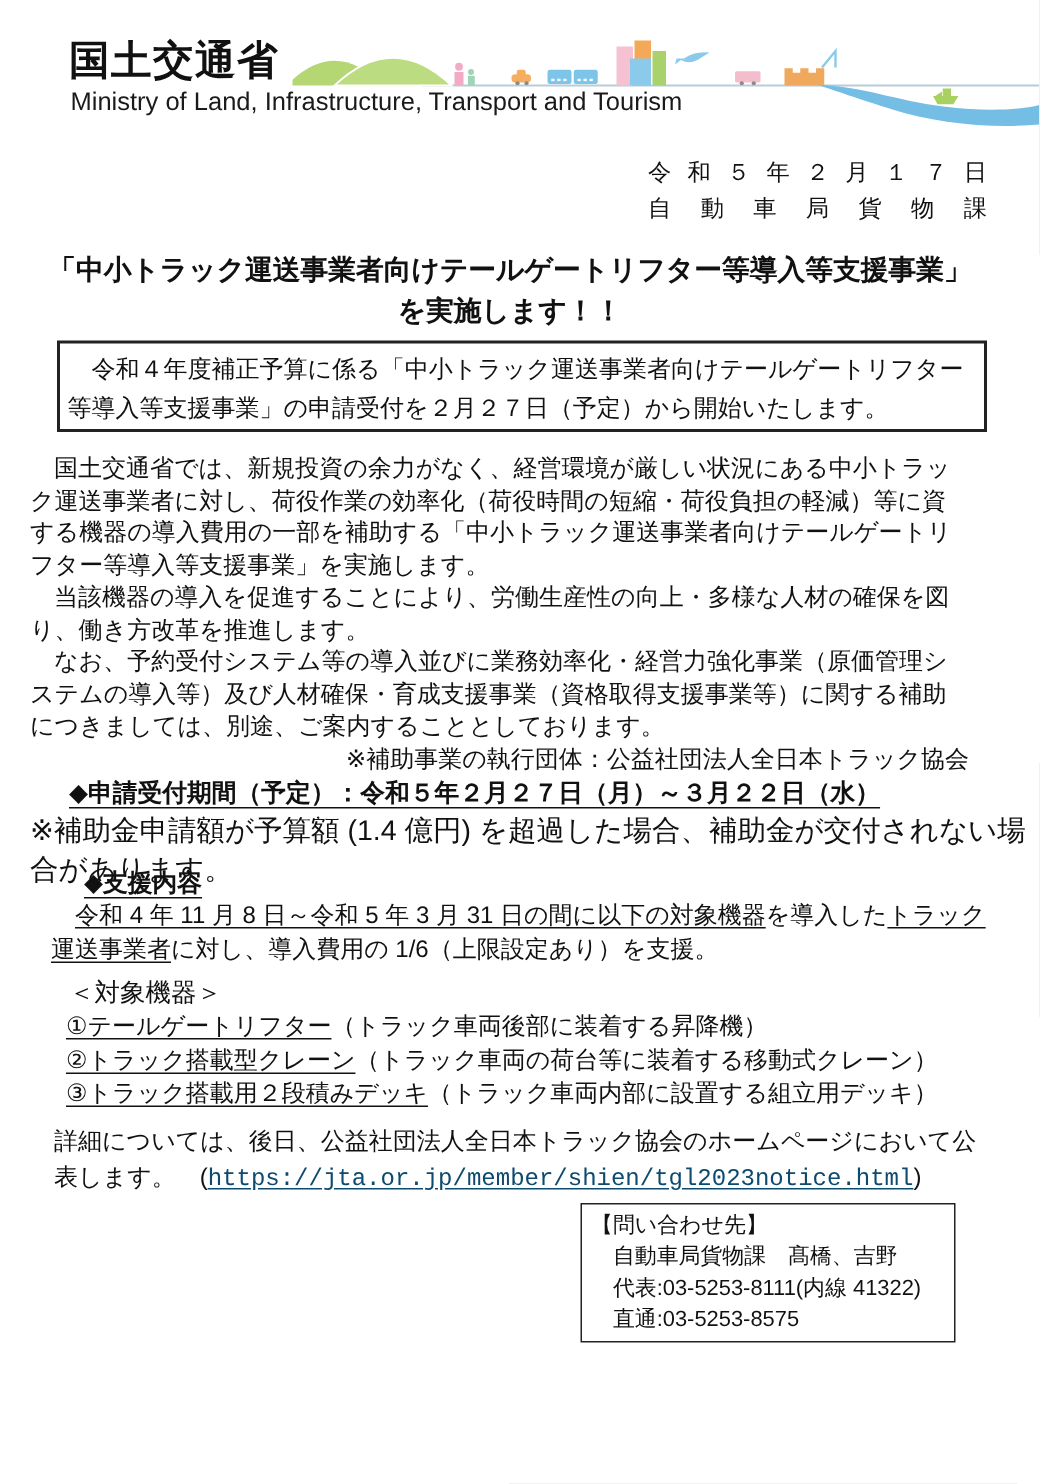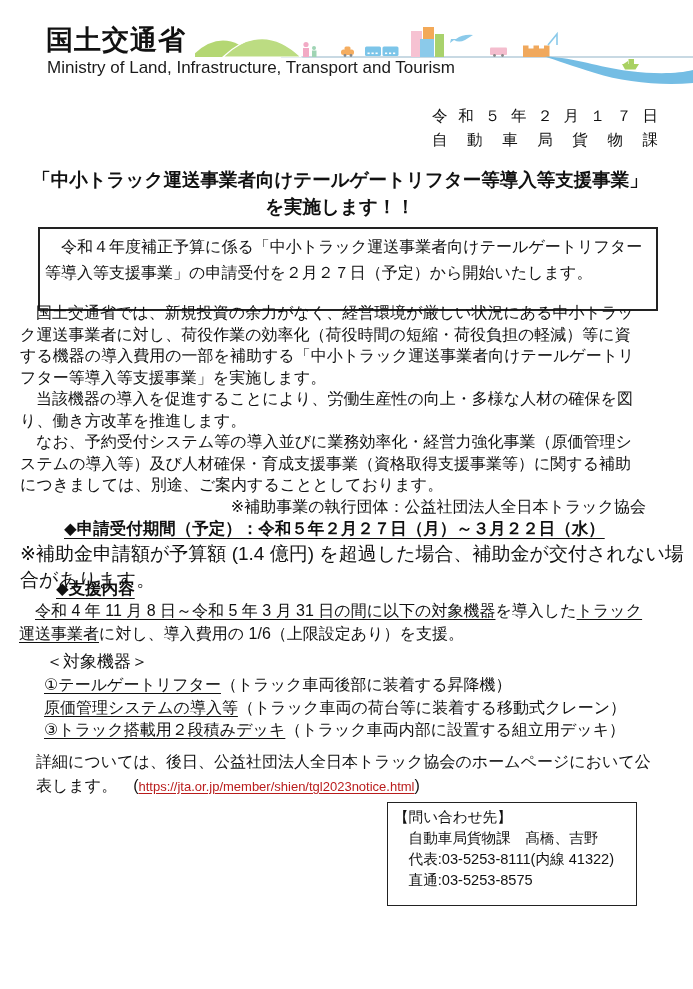--- a/index.html
+++ b/index.html
@@ -14,44 +14,44 @@
   .press-release { position:absolute; left:506px; top:11px; font-size:20px; color:#4d4d4d; }
   .illu { position:absolute; left:195px; top:24px; }
 
   .date-block { position:absolute; left:432px; top:104px; width:226px; font-size:15.5px; line-height:23.5px; }
   .date-line { text-align:justify; text-align-last:justify; }
 
   .doc-title { position:absolute; left:0; top:166px; width:680px; text-align:center;
                font-size:18.5px; font-weight:700; line-height:27px; }
 
   .summary-box { position:absolute; left:38px; top:227px; width:620px; box-sizing:border-box;
-                 border:2px solid #222; padding:5px 3px 23px 5px; font-size:16px; line-height:26px; }
+                 border:2px solid #222; padding:5px 3px 0 5px; font-size:16px; line-height:26px; }
 
   .body-text { position:absolute; left:20px; top:302px; width:626px; font-size:16px; line-height:21.5px; }
   .body-text p { margin:0; }
   .executor-note { text-align:right; }
 
   .period-heading { position:absolute; left:46px; top:518px; font-size:16.5px; font-weight:700;
-                    text-decoration:underline; text-underline-offset:4px;margin-left:18px; }
+                    text-decoration:underline; text-underline-offset:4px; }
   .period-note { position:absolute; left:20px; top:541px; font-size:19px; }
 
   .support-heading { position:absolute; left:56px; top:578px; font-size:16.5px; font-weight:700;
                      text-decoration:underline; text-underline-offset:4px; }
-  .support-desc { position:absolute; left:19px; top:599px; width:626px; font-size:16px; line-height:23px; }
+  .support-desc { position:absolute; left:34px; top:599px; width:626px; font-size:16px; line-height:23px; }
 
   .equip-heading { position:absolute; left:46px; top:650px; font-size:17px; font-weight:400; }
   .equip-list { position:absolute; left:44px; top:674px; font-size:16px; line-height:22.5px; }
 
   .u { text-decoration:underline; text-underline-offset:3px; }
 
   .detail-text { position:absolute; left:36px; top:750px; width:626px; font-size:16px; line-height:23.5px; }
-  .url-link { font-family:Liberation Sans, sans-serif; font-size:13px;
-              color:#b91c1c; text-decoration:underline; text-underline-offset:2px; }
+  .url-link { font-family:Liberation Mono, monospace; font-size:16px;
+              color:#0c4a6e; text-decoration:underline; text-underline-offset:2px; }
 
-  .contact-box { position:absolute; left:387px; top:802px; width:250px; height:104px; box-sizing:border-box;
+  .contact-box { position:absolute; left:387px; top:802px; width:250px; height:93px; box-sizing:border-box;
                  border:1.5px solid #222; padding:4px 6px; font-size:14.6px; line-height:21px; white-space:nowrap; }
   .contact-box div { margin:0; }
 </style>
 </head>
 <body>
 
 <div class="page">
 
   <div class="ministry-ja">国土交通省</div>
   <div class="ministry-en">Ministry of Land, Infrastructure, Transport and Tourism</div>
@@ -131,21 +131,21 @@
 
   <div class="period-heading">◆申請受付期間（予定）：令和５年２月２７日（月）～３月２２日（水）</div>
   <div class="period-note">※補助金申請額が予算額 (1.4 億円) を超過した場合、補助金が交付されない場合があります。</div>
 
   <div class="support-heading">◆支援内容</div>
   <div class="support-desc"><span>　</span><span class="u">令和 4 年 11 月 8 日～令和 5 年 3 月 31 日の間に以下の対象機器</span><span>を導入した</span><span class="u">トラック運送事業者</span><span>に対し、導入費用の 1/6（上限設定あり）を支援。</span></div>
 
   <div class="equip-heading">＜対象機器＞</div>
   <div class="equip-list">
     <div class="equip-item"><span class="u">①テールゲートリフター</span><span>（トラック車両後部に装着する昇降機）</span></div>
-    <div class="equip-item"><span class="u">原価管理システムの導入等</span><span>（トラック車両の荷台等に装着する移動式クレーン）</span></div>
+    <div class="equip-item"><span class="u">②トラック搭載型クレーン</span><span>（トラック車両の荷台等に装着する移動式クレーン）</span></div>
     <div class="equip-item"><span class="u">③トラック搭載用２段積みデッキ</span><span>（トラック車両内部に設置する組立用デッキ）</span></div>
   </div>
 
   <div class="detail-text"><span>詳細については、後日、公益社団法人全日本トラック協会のホームページにおいて公表します。　(</span><a class="url-link" href="#">https://jta.or.jp/member/shien/tgl2023notice.html</a><span>)</span></div>
 
   <div class="contact-box">
     <div>【問い合わせ先】</div>
     <div>　自動車局貨物課　髙橋、吉野</div>
     <div>　代表:03-5253-8111(内線 41322)</div>
     <div>　直通:03-5253-8575</div>

